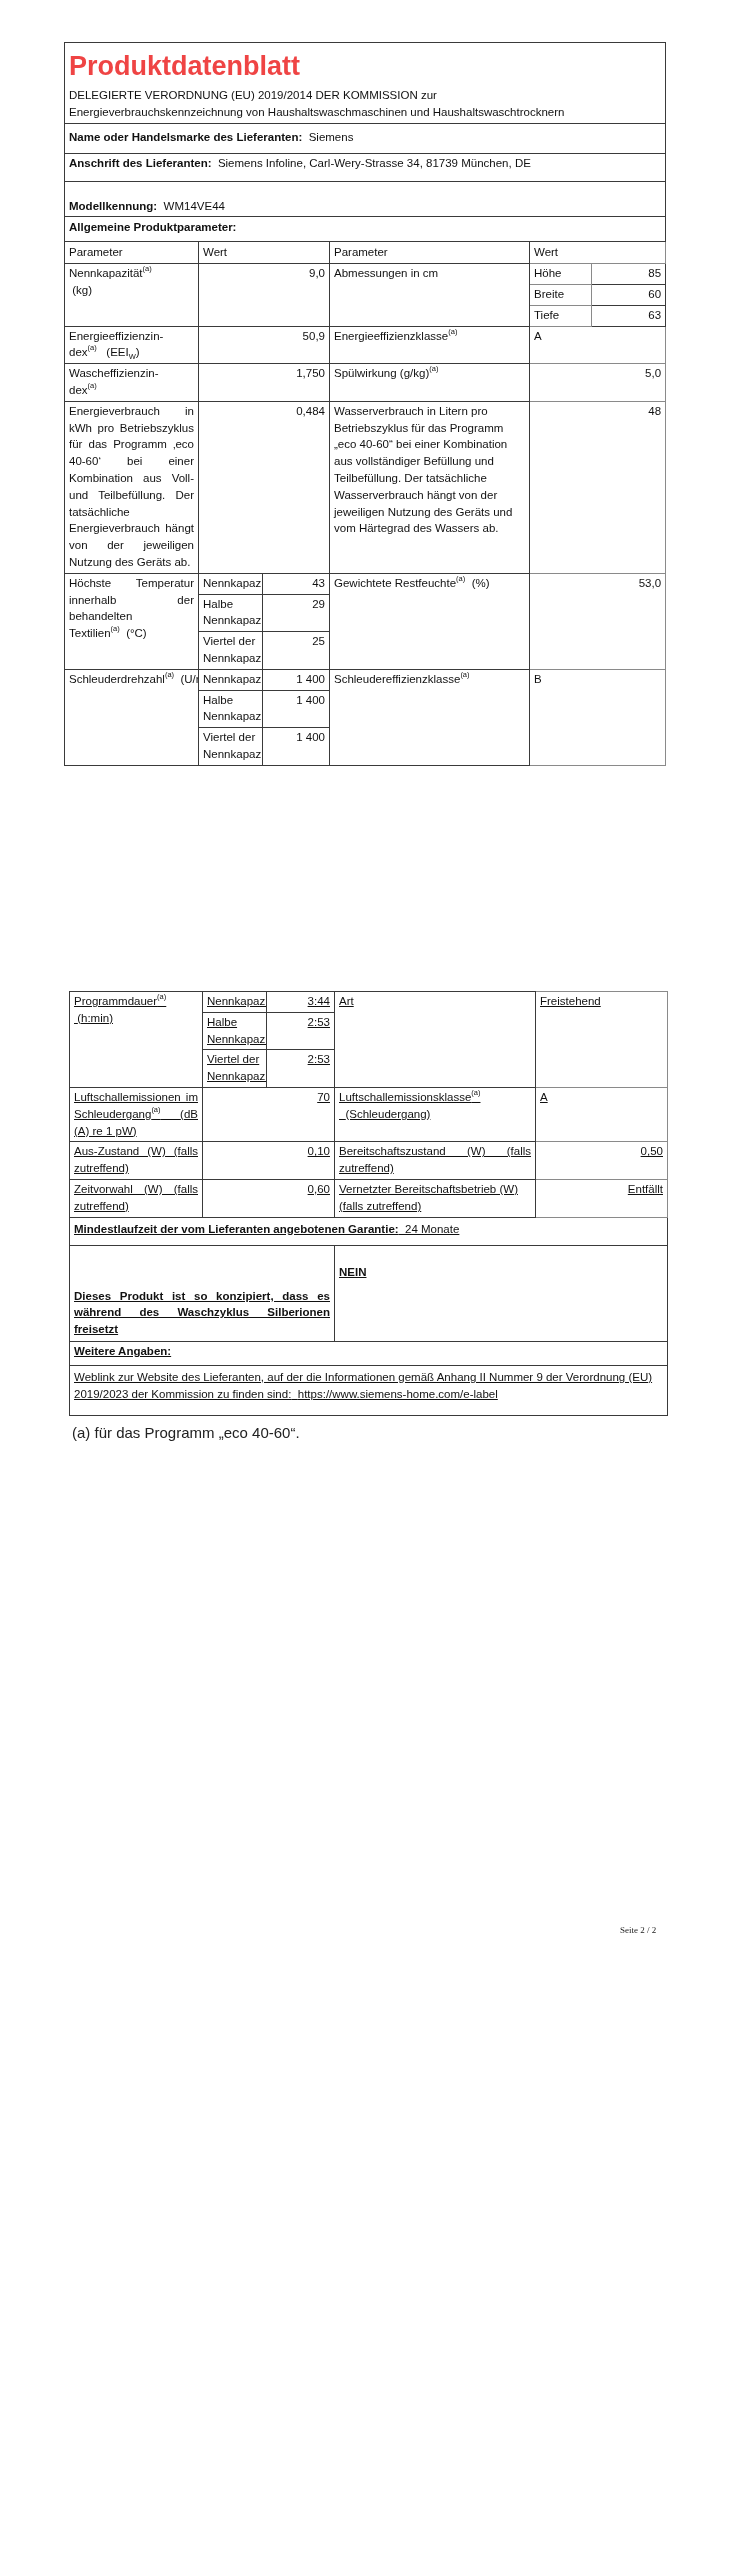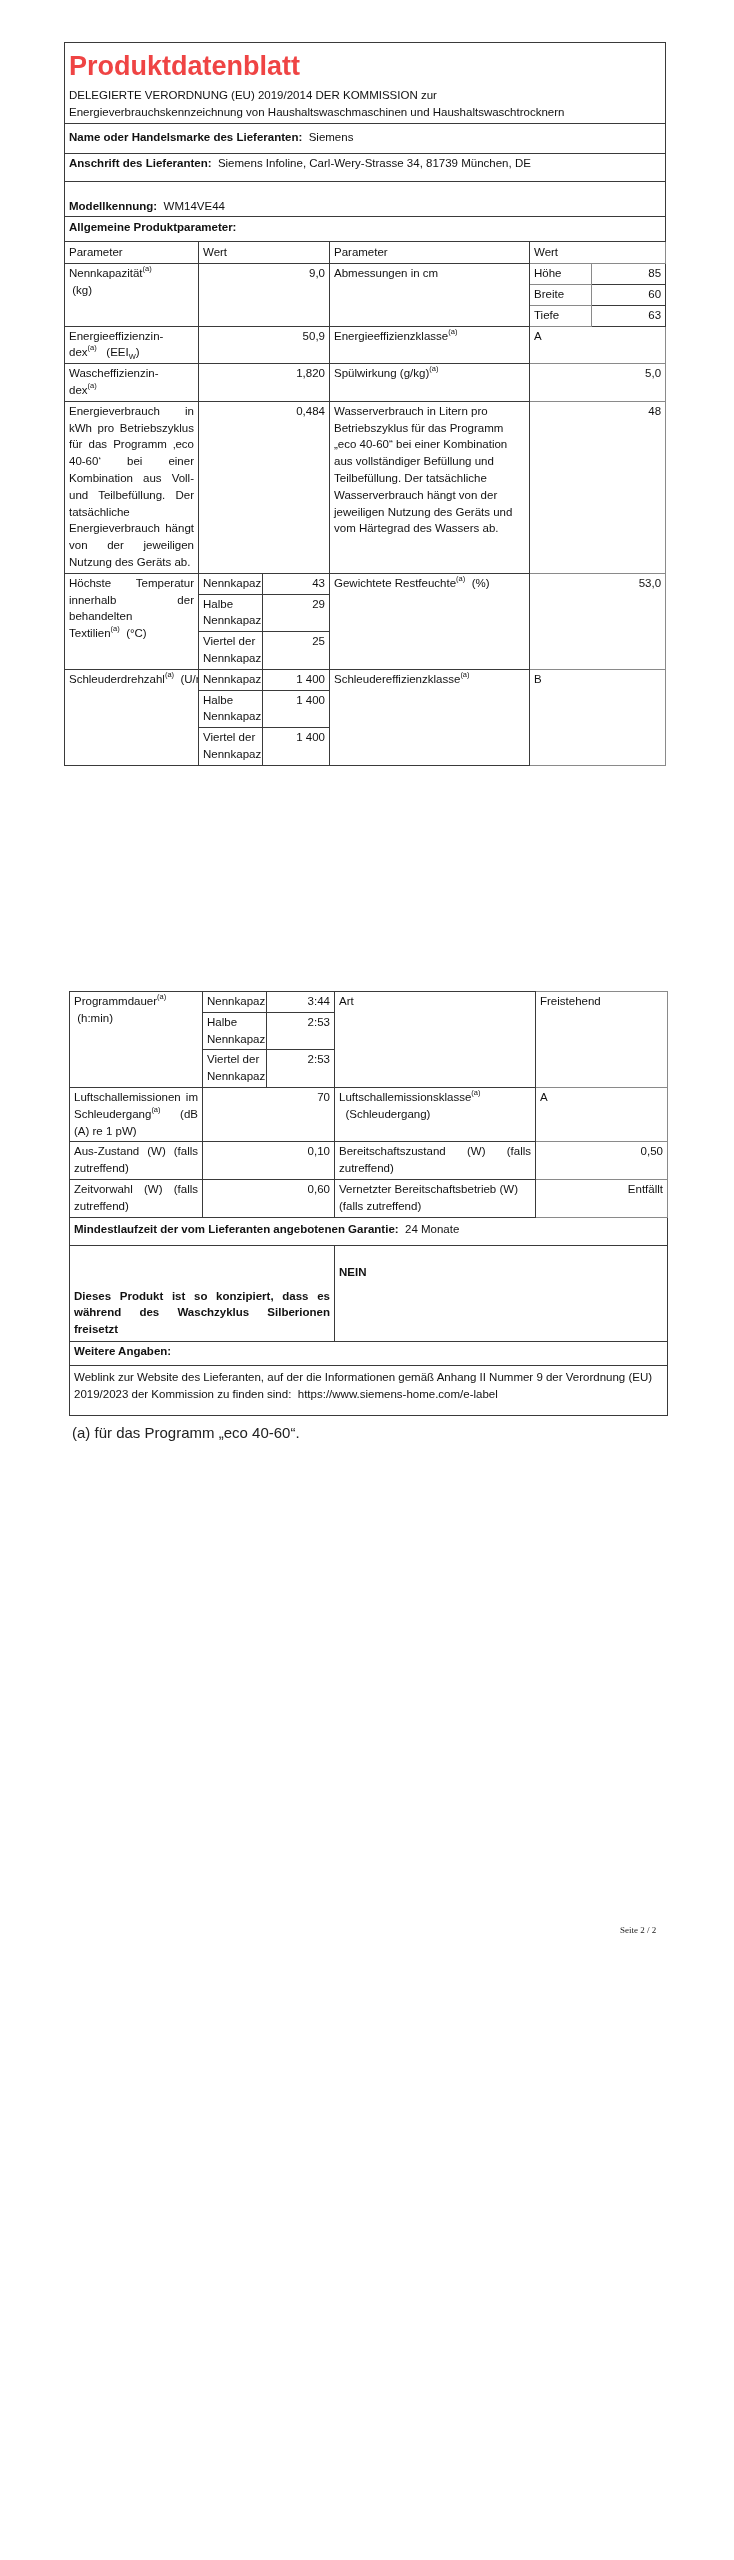--- a/index.html
+++ b/index.html
@@ -1,19 +1,19 @@
 <!DOCTYPE html>
 <html><head>
 <meta charset="utf-8">
 <style>
   html, body { margin: 0; padding: 0; background: #ffffff; }
   body { width: 734px; height: 2560px; position: relative; font-family: "Liberation Sans", sans-serif; color: #111; font-size: 11.5px; line-height: 16.5px; }
   .abs { position: absolute; box-sizing: border-box; }
   .t1 { left: 64px; top: 42px; width: 601px; }
-  .t2 { left: 69px; top: 991px; width: 598px; }
+  .t2 { left: 69px; top: 991px; width: 598px; text-decoration: underline; }
   table { border-collapse: collapse; table-layout: fixed; width: 100%; }
   td { border: 1px solid #3a3a3a; vertical-align: top; padding: 1px 4px 2px 4px; font-size: 11.5px; line-height: 16.8px; overflow: hidden; }
   td.g { border-color: #8a8a8a; }
   .num { text-align: right; }
   .just { text-align: justify; }
   b { font-weight: bold; margin-top: 39px; }
   .title { font-size: 27px; line-height: 36px; font-weight: bold; color: #ef4444; padding-top: 4px; }
   sup { font-size: 7.5px; vertical-align: top; line-height: 10px; position: relative; top: -1px; }
   sub { font-size: 7.5px; vertical-align: bottom; line-height: 8px; }
   .hdr td { padding-top: 2px; padding-bottom: 2px; }
@@ -102,21 +102,21 @@
       <span>Energieeffizienzklasse</span><sup>(a)</sup>
     </td>
     <td colspan="2" class="g">A</td>
   </tr>
 
   <tr>
     <td>
       <span>Wascheffizienzin-</span><br>
       <span>dex</span><sup>(a)</sup>
     </td>
-    <td colspan="2" class="num">1,820</td>
+    <td colspan="2" class="num">1,750</td>
     <td>
       <span>Spülwirkung (g/kg)</span><sup>(a)</sup>
     </td>
     <td colspan="2" class="g num">5,0</td>
   </tr>
 
   <tr>
     <td class="just" style="hyphens:auto" lang="de">Energieverbrauch in kWh pro Betriebszyklus für das Programm ‚eco 40-60‘ bei einer Kombination aus Voll- und Teilbefüllung. Der tatsächliche Energieverbrauch hängt von der jeweiligen Nutzung des Geräts ab.</td>
     <td colspan="2" class="num">0,484</td>
     <td style="hyphens:auto" lang="de">Wasserverbrauch in Litern pro Betriebszyklus für das Programm „eco 40-60“ bei einer Kombination aus vollständiger Befüllung und Teilbefüllung. Der tatsächliche Wasserverbrauch hängt von der jeweiligen Nutzung des Geräts und vom Härtegrad des Wassers ab.</td>

